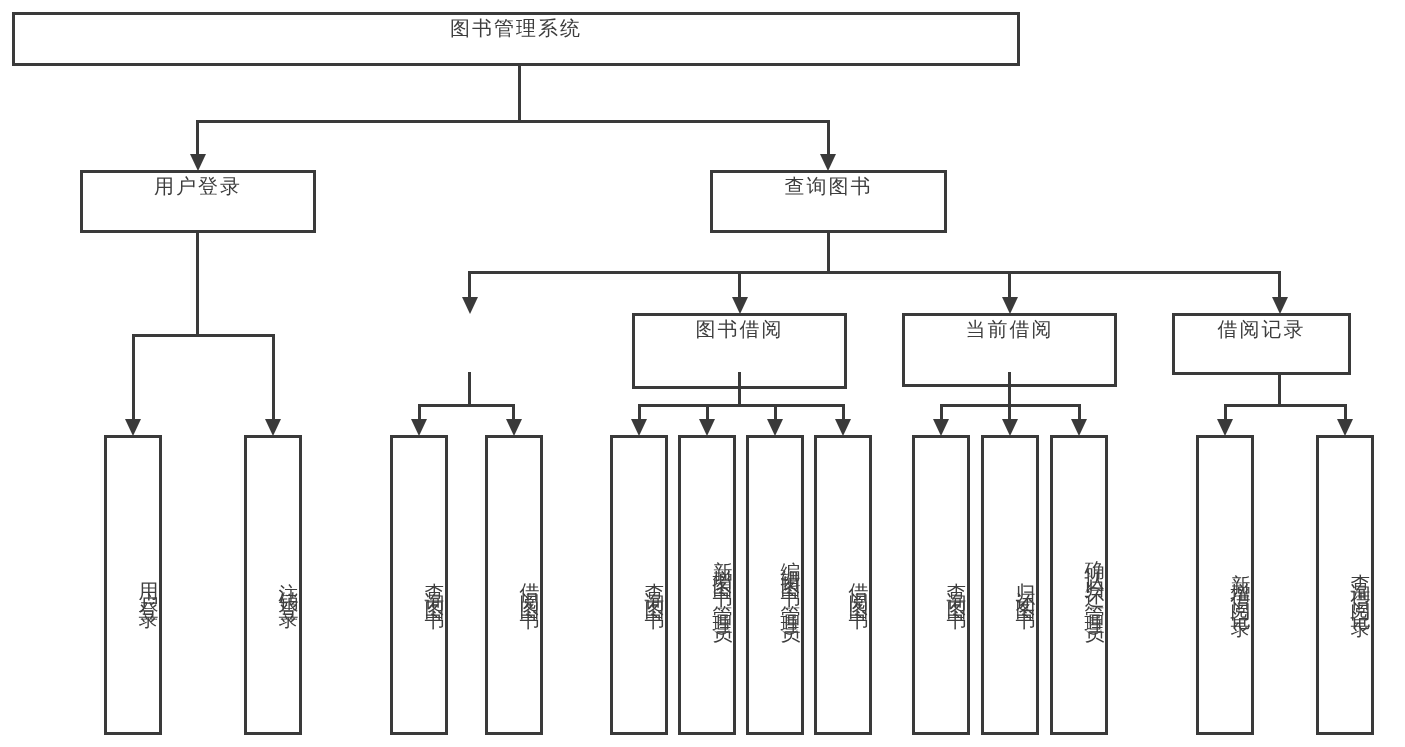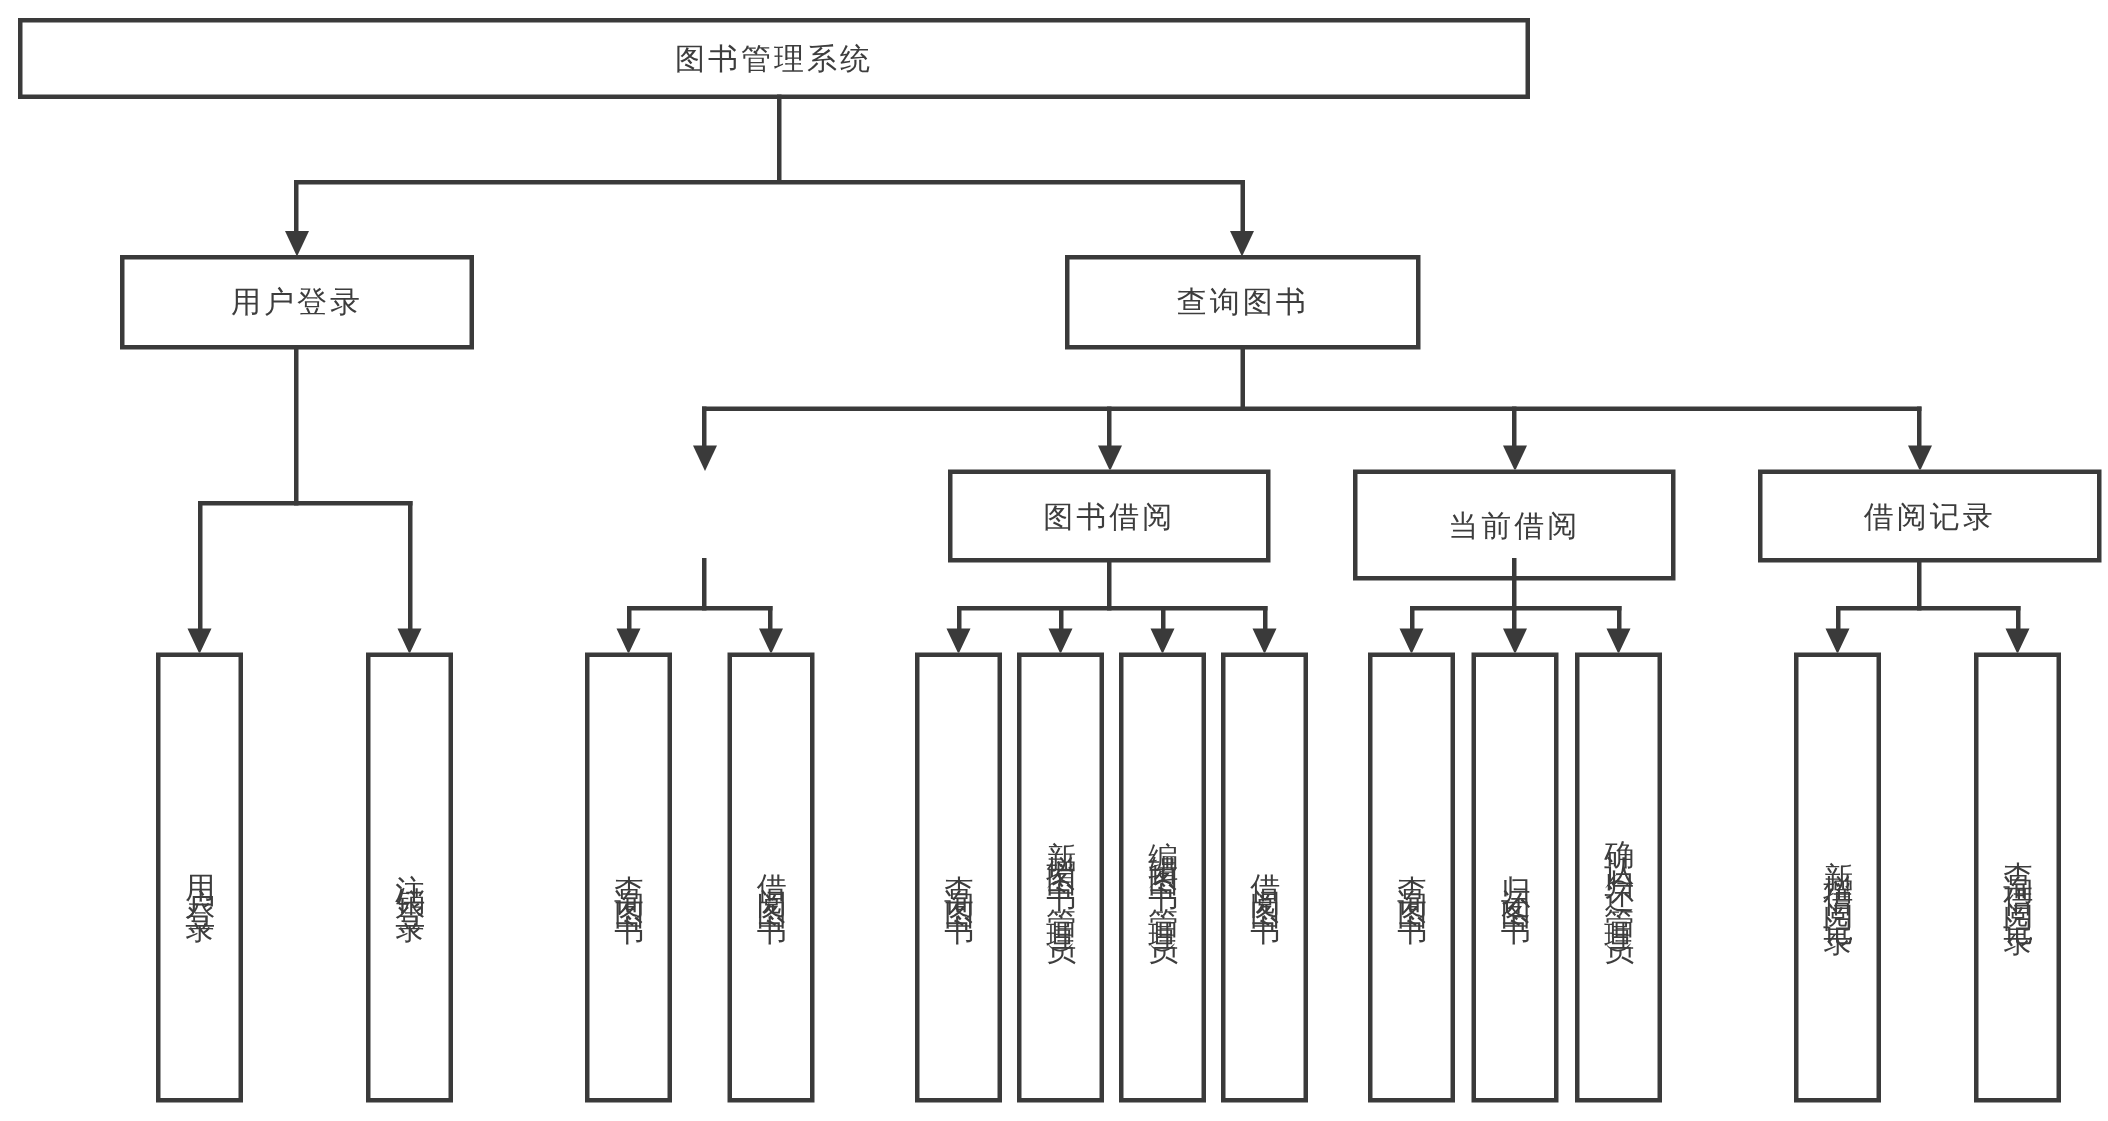--- a/index.html
+++ b/index.html
@@ -14,21 +14,21 @@
     width:1405px;height:747px;
     background:var(--bg);
     font-family:"Liberation Sans","DejaVu Sans",sans-serif;
     overflow:hidden;
   }
   .node{
     position:absolute;
     box-sizing:border-box;
     border:3px solid var(--line);
     background:#fff;
-    display:flex;align-items:center;justify-content:center;
+    display:flex;justify-content:center;
     color:var(--text);
     font-size:20px;
     letter-spacing:2px;
     text-align:center;
   }
   .node.vert{
     writing-mode:vertical-rl;
     text-orientation:mixed;
     font-size:20px;
     letter-spacing:9px;
@@ -85,27 +85,27 @@
   <div class="line" style="left:468px;top:271px;width:813px;height:3px"></div>
   <div class="line" style="left:468px;top:271px;width:3px;height:28px"></div>
   <div class="line" style="left:738px;top:271px;width:3px;height:28px"></div>
   <div class="line" style="left:1008px;top:271px;width:3px;height:28px"></div>
   <div class="line" style="left:1278px;top:271px;width:3px;height:28px"></div>
   <div class="arrow" style="left:462px;top:297px"></div>
   <div class="arrow" style="left:732px;top:297px"></div>
   <div class="arrow" style="left:1002px;top:297px"></div>
   <div class="arrow" style="left:1272px;top:297px"></div>
 
-  <div class="node" style="left:632px;top:313px;width:215px;height:62px">
+  <div class="node" style="left:632px;top:313px;width:215px;height:76px">
     <span>图书借阅</span>
   </div>
   <div class="node" style="left:902px;top:313px;width:215px;height:74px">
     <span>当前借阅</span>
   </div>
-  <div class="node" style="left:1172px;top:313px;width:229px;height:62px">
+  <div class="node" style="left:1172px;top:313px;width:179px;height:62px">
     <span>借阅记录</span>
   </div>
 
   <div class="line" style="left:468px;top:372px;width:3px;height:35px"></div>
   <div class="line" style="left:418px;top:404px;width:97px;height:3px"></div>
   <div class="line" style="left:418px;top:404px;width:3px;height:17px"></div>
   <div class="line" style="left:512px;top:404px;width:3px;height:17px"></div>
   <div class="arrow" style="left:411px;top:419px"></div>
   <div class="arrow" style="left:506px;top:419px"></div>
 

